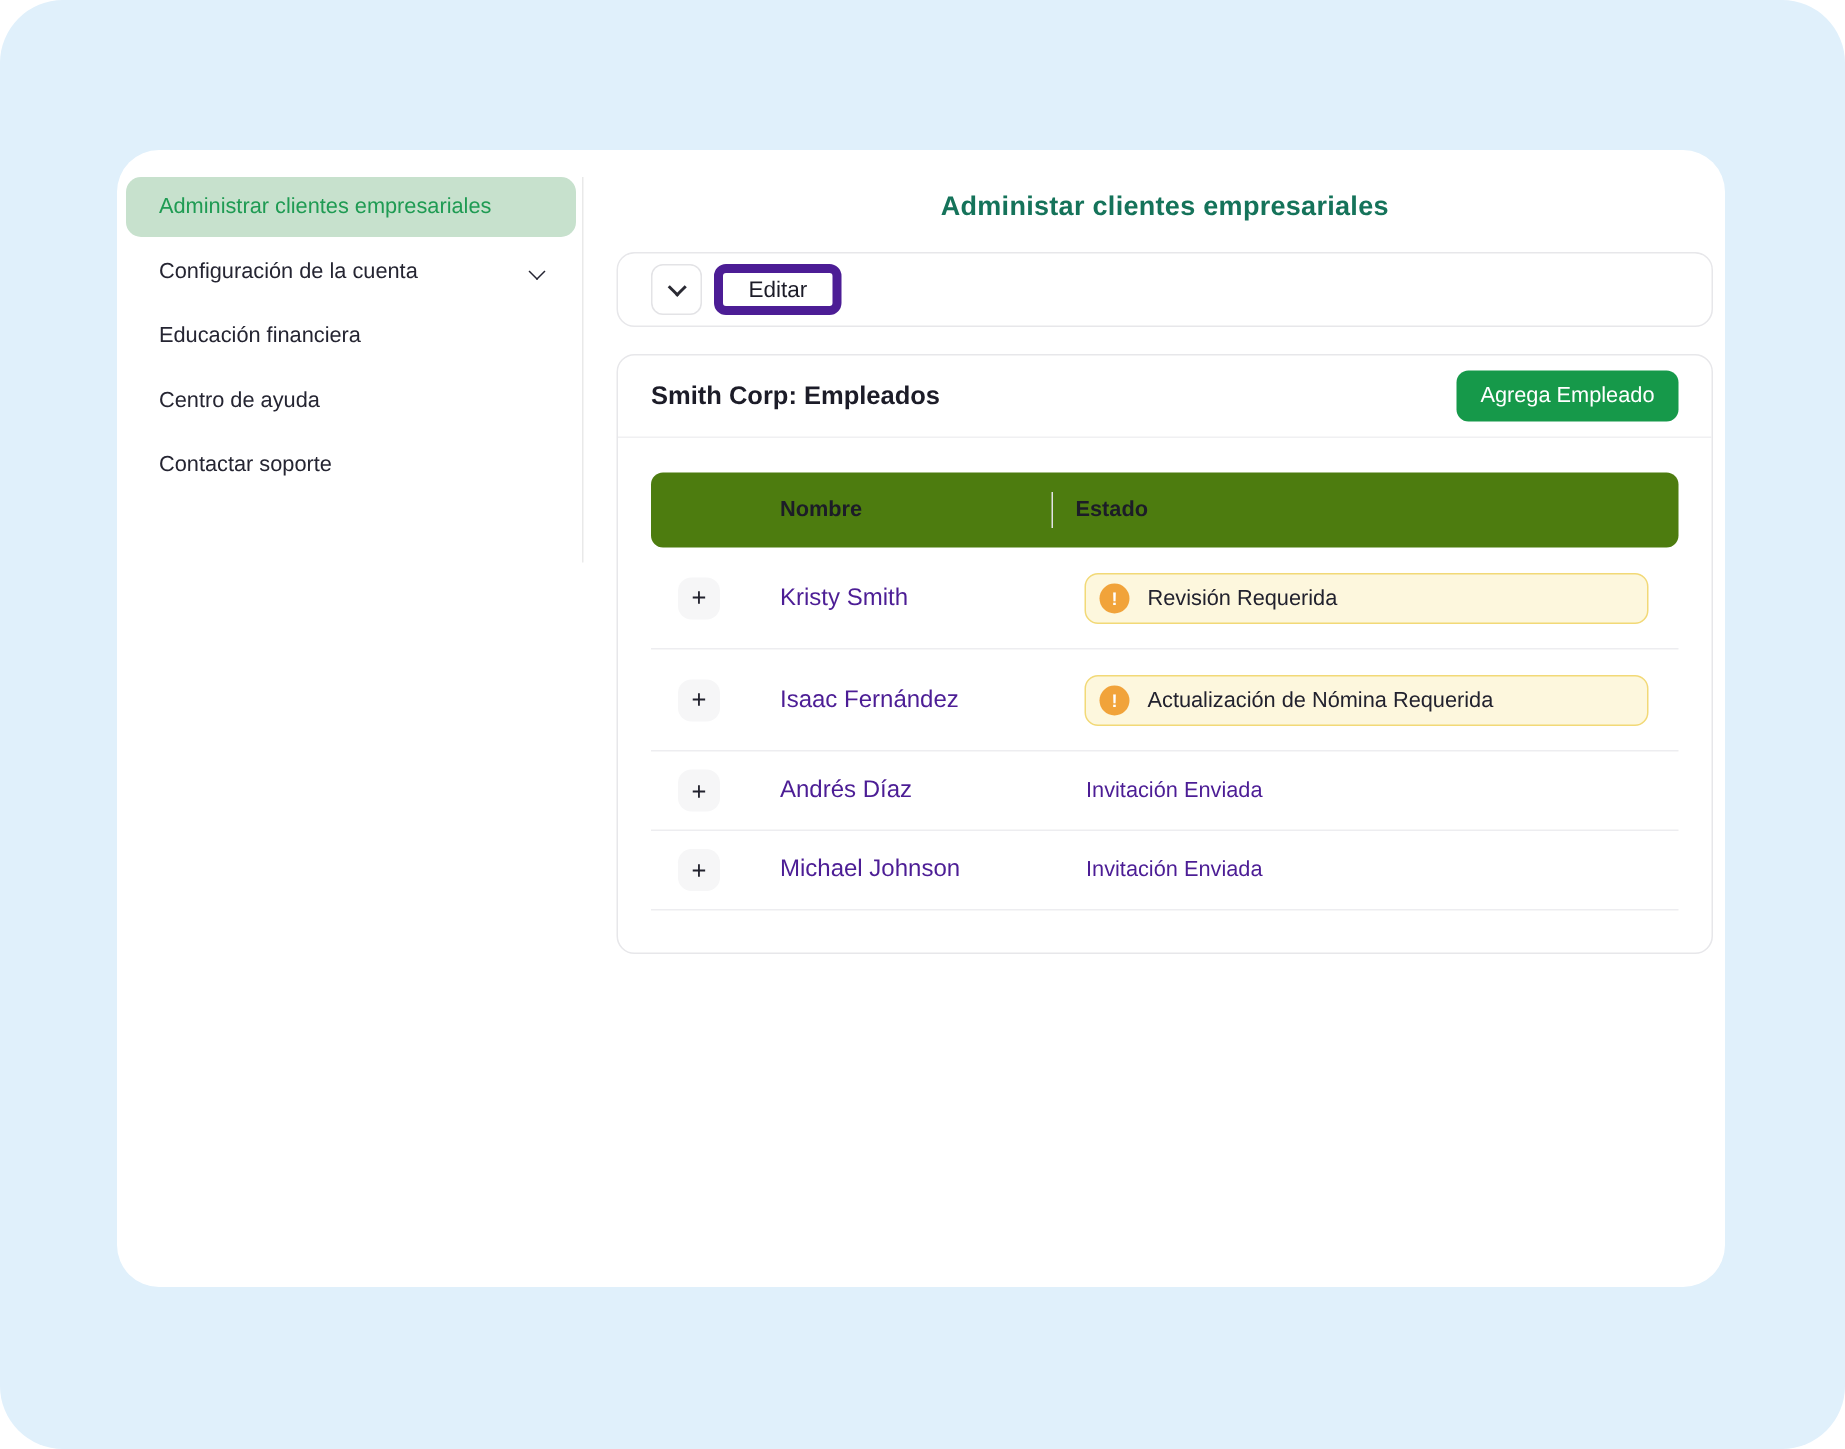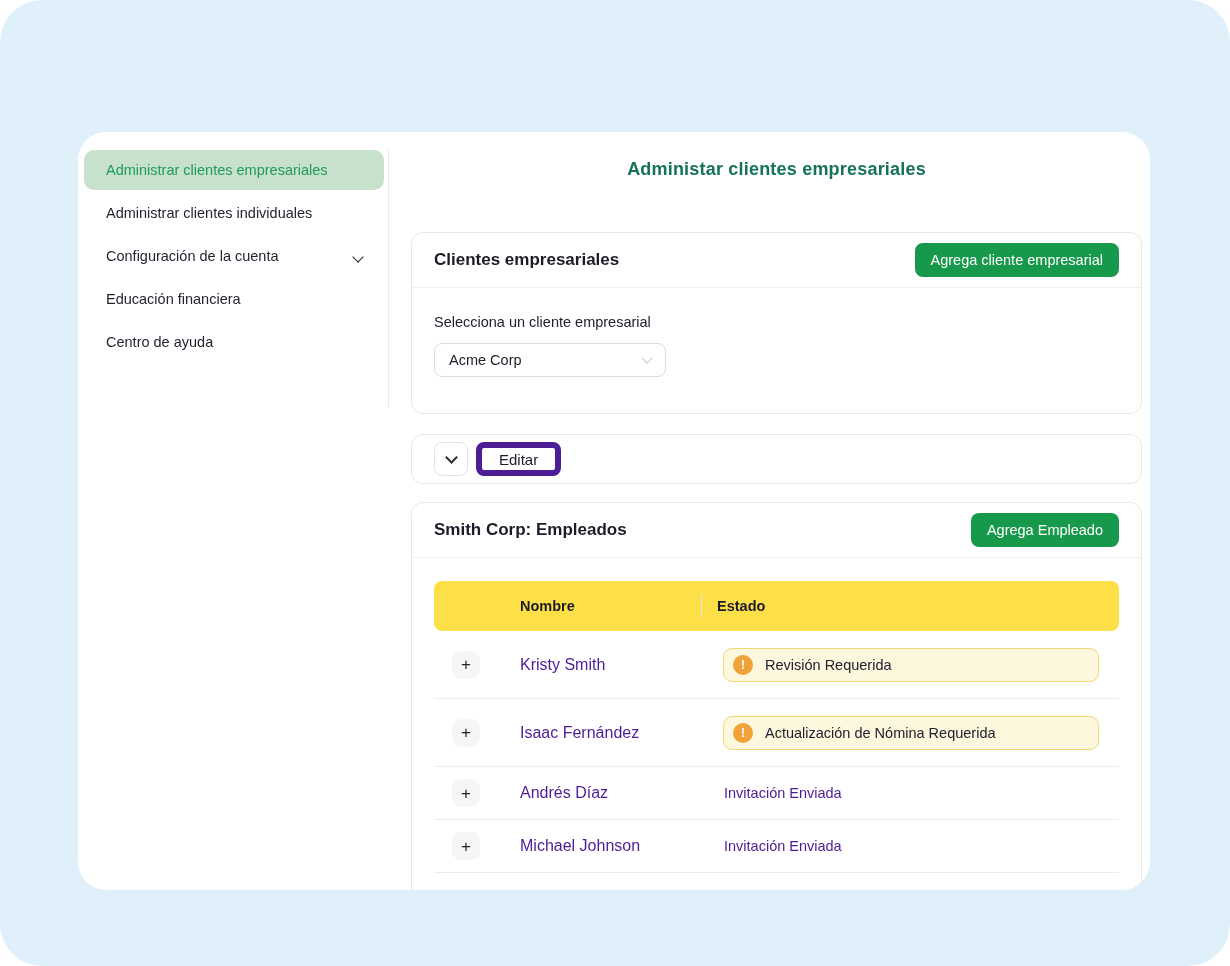--- a/index.html
+++ b/index.html
@@ -12,21 +12,21 @@
   }
   .blue-bg {
     position:absolute; inset:0;
     background:#e0f0fb;
     border-radius:42px;
   }
   .panel {
     position:absolute; left:78px; top:100px;
     width:1072px; height:758px;
     background:#ffffff; border-radius:28px;
-    overflow:hidden; display:flex;margin-top:32px;
+    overflow:hidden; display:flex;
   }
   
   .sidebar { width:311px; flex-shrink:0; position:relative; padding:18px 0 0 6px; }
   .sidebar::after {
     content:""; position:absolute; right:0; top:18px;
     width:1px; height:257px; background:#e9e9e9;
   }
   .side-item {
     width:300px; height:40px; border-radius:10px;
     display:flex; align-items:center;
@@ -84,21 +84,21 @@
     display:flex; align-items:center; justify-content:center;
   }
   .icon-btn .chev { border-width:2px; width:9px; height:9px; }
   .btn-outline {
     height:34px; padding:0 17px; border:6px solid #4c1d95; border-radius:8px;
     background:#fff; font-size:15px; color:#1c1c28; cursor:pointer; font-family:inherit;
   }
   .card3 { margin-top:18px; height:400px; }
   .table-wrap { padding:23px 22px 0; }
   .t-head {
-    height:50px; background:#fde047; border-radius:8px;
+    height:50px; background:#4d7c0f; border-radius:8px;
     display:grid; grid-template-columns:86px 181px 1fr; align-items:center;
     font-size:14.5px; font-weight:700; color:#1c1c28;
   }
   .t-head .th-status { position:relative; padding-left:16px; }
   .t-head .th-status::before {
     content:""; position:absolute; left:0; top:50%; transform:translateY(-50%);
     width:1px; height:24px; background:#e3e3e6;
   }
   .t-row {
     display:grid; grid-template-columns:86px 181px 1fr; align-items:center;
@@ -134,52 +134,39 @@
 <div class="blue-bg"></div>
 
 <div class="panel">
 
   <nav class="sidebar">
     <div id="sidebar-list">
         <div class="side-item selected">
           <span>Administrar clientes empresariales</span>
         </div>
         <div class="side-item">
-          <span>Administrar clientes individuales</span>
-        </div>
-        <div class="side-item">
           <span>Configuración de la cuenta</span>
           <span class="side-chev"><span class="chev"></span></span>
         </div>
         <div class="side-item">
           <span>Educación financiera</span>
         </div>
         <div class="side-item">
           <span>Centro de ayuda</span>
         </div>
+        <div class="side-item">
+          <span>Contactar soporte</span>
+        </div>
       </div>
   </nav>
 
   <main class="main">
 
     <h1 class="page-title">Administar clientes empresariales</h1>
 
-    <section class="card card1">
-      <div class="card-head bordered">
-        <div class="card-title">Clientes empresariales</div>
-        <button class="btn-green">Agrega cliente empresarial</button>
-      </div>
-      <div class="card1-body">
-        <div class="field-label">Selecciona un cliente empresarial</div>
-        <div class="select-box">
-          <span>Acme Corp</span>
-          <span class="chev"></span>
-        </div>
-      </div>
-    </section>
 
     <section class="card card2">
       <div class="head-actions">
         <button class="icon-btn">
           <span class="chev"></span>
         </button>
         <button class="btn-outline">Editar</button>
       </div>
     </section>
 

